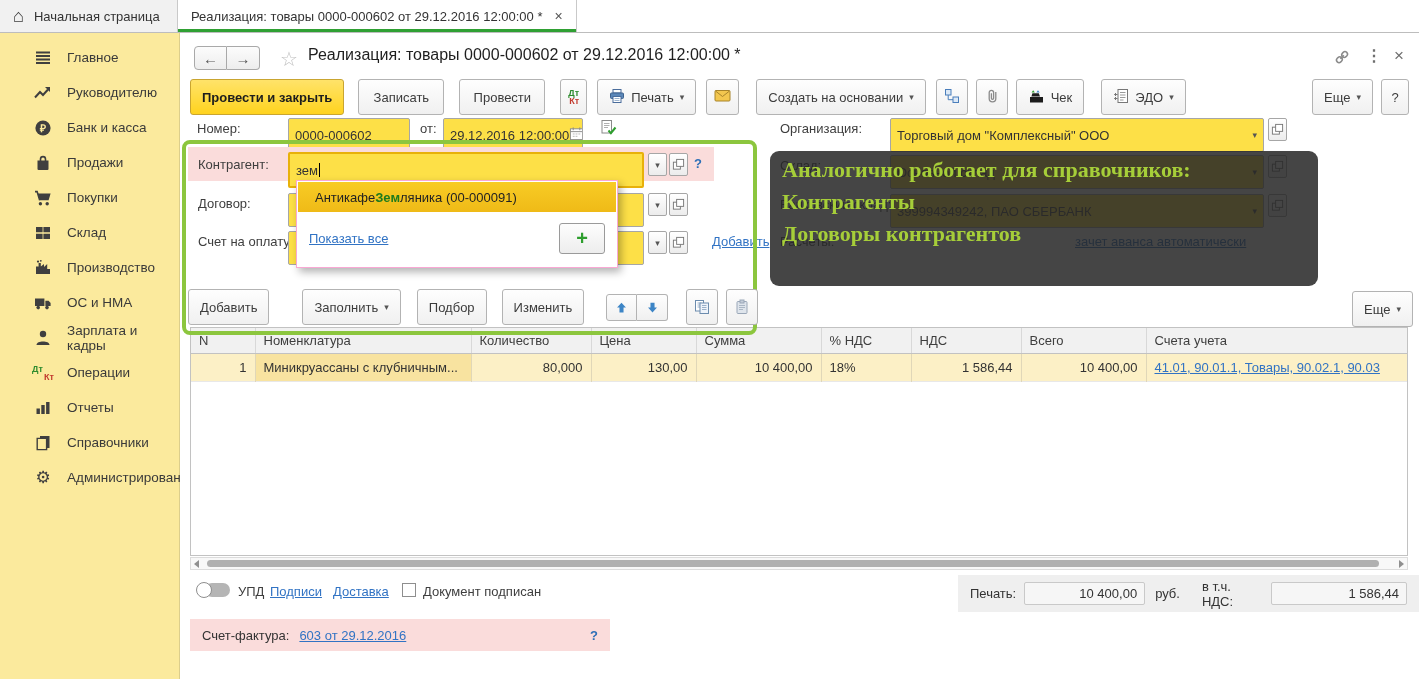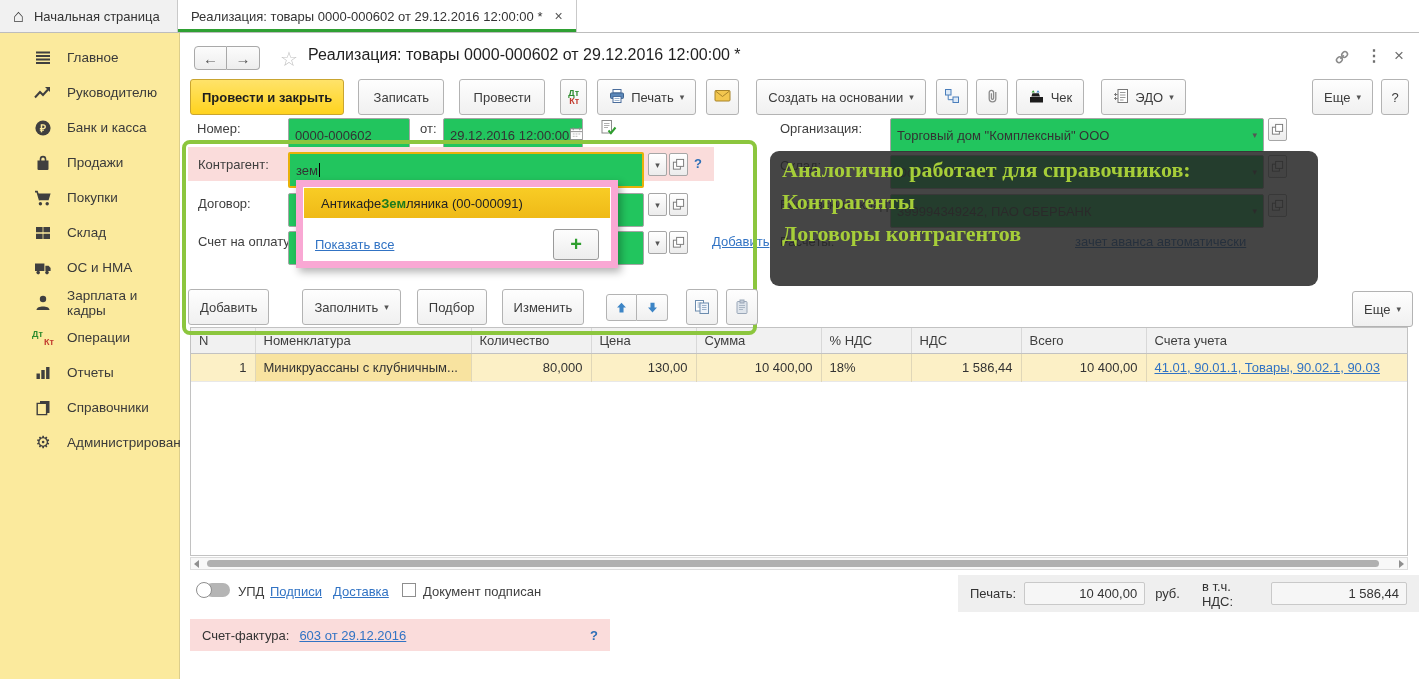--- a/index.html
+++ b/index.html
@@ -34,32 +34,32 @@
   .doc-title{position:absolute;left:128px;top:13px;font-size:16px;color:#1f1f1f;white-space:nowrap;}
   .winico{position:absolute;top:15px;cursor:pointer;color:#6f6f6f;}
 
   .toolbar{position:absolute;left:10px;top:46px;width:1219px;display:flex;align-items:center;}
   .btn{height:36px;box-sizing:border-box;display:inline-flex;align-items:center;gap:6px;padding:0 11px;background:linear-gradient(#fefefe,#f0f0f0);border:1px solid #b3b3b3;border-radius:3px;color:#3c3c3c;white-space:nowrap;cursor:pointer;}
   .btn.primary{background:linear-gradient(#ffe36a,#ffd31e);border-color:#c9a530;font-weight:bold;color:#1d1d1d;}
   .caret{font-size:9px;color:#555;}
   .iconbtn{padding:0 7px;}
 
   .lbl{position:absolute;color:#3e3e3e;white-space:nowrap;}
-  .input,.combo{position:absolute;box-sizing:border-box;height:23px;border:1px solid #a6a6a6;border-radius:2px;background:#22c55e;display:flex;align-items:center;padding:16px 6px;white-space:nowrap;overflow:hidden;}
+  .input,.combo{position:absolute;box-sizing:border-box;height:23px;border:1px solid #a6a6a6;border-radius:2px;background:#fde047;display:flex;align-items:center;padding:16px 6px;white-space:nowrap;overflow:hidden;}
   .combo{justify-content:space-between;}
   .fbtn{position:absolute;width:19px;height:23px;box-sizing:border-box;border:1px solid #a6a6a6;border-radius:2px;background:linear-gradient(#fff,#ececec);display:flex;align-items:center;justify-content:center;cursor:pointer;}
   .openico{display:block;}
   .linklike{color:#3173c4;text-decoration:underline;cursor:pointer;white-space:nowrap;}
   .qhelp{color:#2d6fb7;font-weight:bold;cursor:pointer;}
   .cursorbar{display:inline-block;width:1px;height:14px;background:#000;margin-left:1px;}
 
   .pinkband{position:absolute;left:8px;top:114px;width:526px;height:34px;background:#fadcdb;}
   .greenbox{position:absolute;left:2px;top:107px;width:567px;height:187px;border:4px solid #8cc63e;border-radius:8px;z-index:10;pointer-events:none;}
 
-  .dropdown{position:absolute;left:116px;top:147px;width:322px;height:88px;background:#fff;border:7px solid #f9a8d4;box-shadow:3px 4px 8px rgba(0,0,0,.3);z-index:8;box-sizing:border-box;}
+  .dropdown{position:absolute;left:116px;top:147px;width:322px;height:88px;background:#fff;border:1px solid #f9a8d4;box-shadow:3px 4px 8px rgba(0,0,0,.3);z-index:8;box-sizing:border-box;}
   .dd-item{margin:1px;height:30px;background:linear-gradient(#f8cc25,#efba17);display:flex;align-items:center;padding-left:17px;cursor:pointer;color:#222;}
   .dd-hl{color:#1d7a1d;font-weight:bold;}
   .dd-bottom{display:flex;align-items:center;justify-content:space-between;padding:0 12px;margin-top:11px;}
   .plusbtn{width:46px;height:31px;box-sizing:border-box;border:1px solid #9a9a9a;border-radius:3px;background:linear-gradient(#fdfdfd,#ededed);display:flex;align-items:center;justify-content:center;color:#2e9e2e;font-size:20px;font-weight:bold;cursor:pointer;}
 
   .tooltip{position:absolute;left:590px;top:118px;width:548px;height:135px;box-sizing:border-box;background:rgba(36,36,36,.85);border-radius:9px;padding:3px 12px;z-index:12;font-family:"Liberation Serif",serif;font-weight:bold;color:#a6ce39;font-size:22px;line-height:32px;}
 
   .rowbtns{position:absolute;left:8px;top:256px;display:flex;align-items:center;z-index:11;}
   .updown{display:flex;}
   .udbtn{width:31px;height:27px;box-sizing:border-box;border:1px solid #b3b3b3;background:linear-gradient(#fefefe,#f0f0f0);display:flex;align-items:center;justify-content:center;cursor:pointer;}
@@ -160,20 +160,30 @@
         </span>
       <span class="side-label">Покупки</span>
     </div>
     <div class="side-item">
       <span class="side-ico">
           <svg width="18" height="18" viewBox="0 0 18 18">
             <path fill="#3f3f3f" d="M2 3h6.6v5.2H2zM9.4 3H16v5.2H9.4zM2 9.8h6.6V15H2zM9.4 9.8H16V15H9.4z"></path>
           </svg>
         </span>
       <span class="side-label">Склад</span>
+    </div>
+    <div class="side-item">
+      <span class="side-ico">
+          <svg width="18" height="18" viewBox="0 0 18 18">
+            <path fill="#3f3f3f" d="M2 15V7.5h2.6V4h2.2v3.5L10 5v3l3.2-3v5h2.8v5z"></path>
+            <circle cx="4" cy="2.6" r="1.1" fill="#3f3f3f"></circle>
+            <circle cx="6.8" cy="1.8" r="0.9" fill="#3f3f3f"></circle>
+          </svg>
+        </span>
+      <span class="side-label">Производство</span>
     </div>
     <div class="side-item">
       <span class="side-ico">
           <svg width="18" height="18" viewBox="0 0 18 18">
             <path fill="#3f3f3f" d="M1 4.5h9.4V12H1z"></path>
             <path fill="#3f3f3f" d="M11.4 6.8h3.2L16.6 9v3h-5.2z"></path>
             <circle cx="4.2" cy="13.6" r="1.8" fill="#3f3f3f"></circle>
             <circle cx="13" cy="13.6" r="1.8" fill="#3f3f3f"></circle>
           </svg>
         </span>

